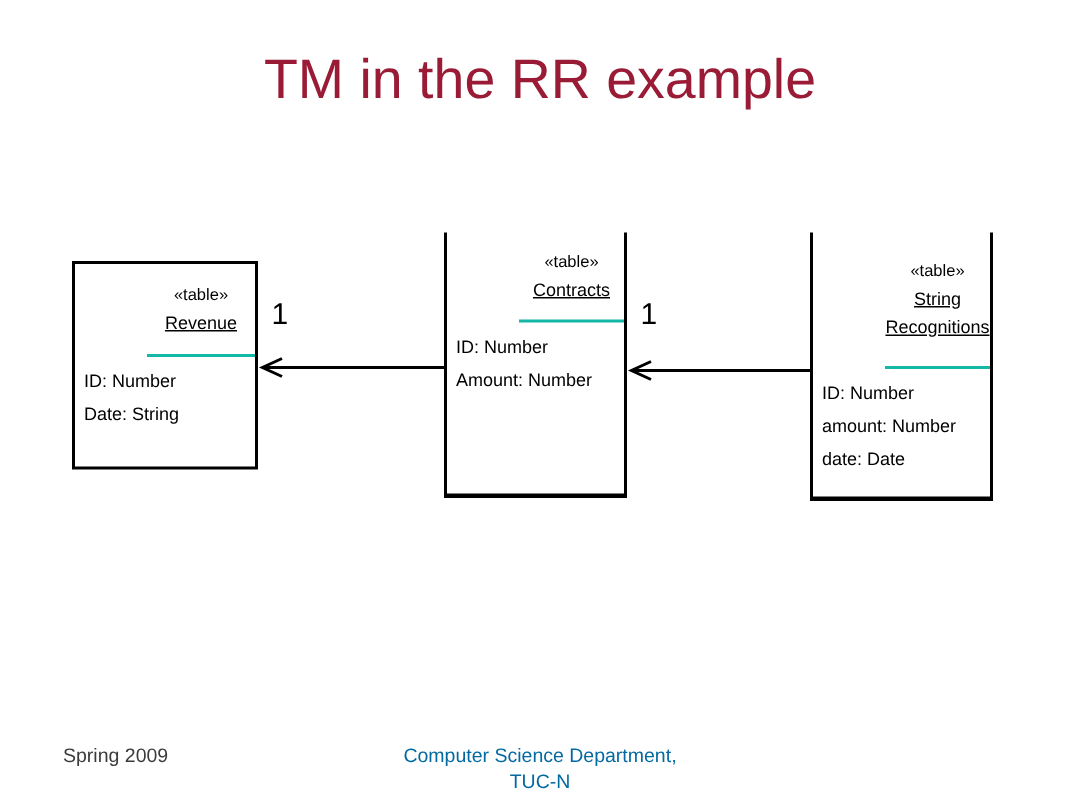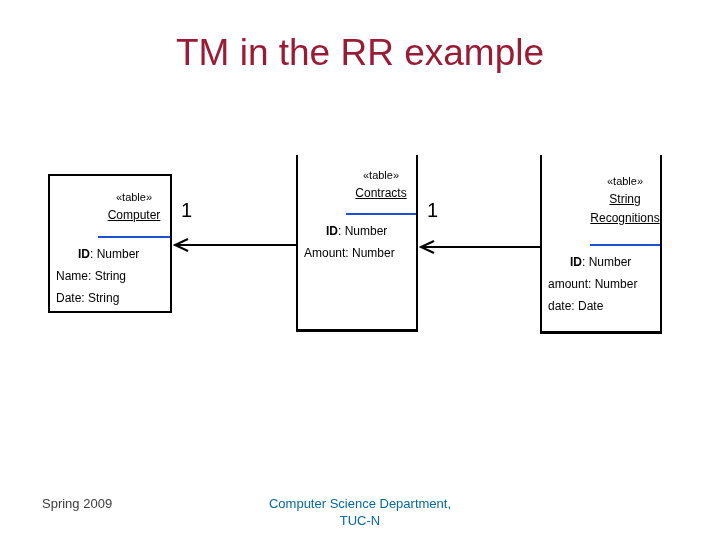--- a/index.html
+++ b/index.html
@@ -32,28 +32,28 @@
     color: #000;
   }
   .uml-box.cropped-top { border-top: none; }
   .uml-box.thick-bottom { border-bottom-width: 3px; }
   .uml-header {
     display: flex;
     flex-direction: column;
     align-items: center;
     justify-content: center;
     text-align: center;
-    border-bottom: 2px solid #1d4ed8;
+    border-bottom: 2px solid #14b8a6;
     margin-left: 48px;
   }
   .stereotype { font-size: 11px; line-height: 18px; }
   .uml-name { font-size: 12px; line-height: 19px; padding: 0 8px; text-decoration: underline; }
   .uml-attrs { padding: 5px 0 0 6px; }
   .attr-row { font-size: 12px; line-height: 22px; white-space: nowrap; }
-  .attr-key.pk { font-weight: bold; margin-left: 22px; }
+  .attr-key.pk { font-weight: normal; }
   
   .box-products { left: 48px; top: 174px; width: 124px; height: 139px; }
   .box-products .uml-header { height: 62px; }
   .box-contracts { left: 296px; top: 155px; width: 122px; height: 177px; }
   .box-contracts .uml-header { height: 60px; }
   .box-revenue { left: 540px; top: 155px; width: 122px; height: 179px; }
   .box-revenue .uml-header { height: 91px; }
   
   .arrow-layer {
     position: absolute;
@@ -93,25 +93,24 @@
 
 <div class="slide">
 
   <div class="slide-title">TM in the RR example</div>
 
   <div>
 
     <div class="uml-box box-products">
       <div class="uml-header">
         <div class="stereotype">«table»</div>
-        <div class="uml-name">Computer</div>
+        <div class="uml-name">Revenue</div>
       </div>
       <div class="uml-attrs">
         <div class="attr-row"><span class="attr-key pk">ID</span><span>: Number</span></div>
-        <div class="attr-row"><span class="attr-key">Name</span><span>: String</span></div>
         <div class="attr-row"><span class="attr-key">Date</span><span>: String</span></div>
       </div>
     </div>
 
     <div class="uml-box cropped-top thick-bottom box-contracts">
       <div class="uml-header">
         <div class="stereotype">«table»</div>
         <div class="uml-name">Contracts</div>
       </div>
       <div class="uml-attrs">

